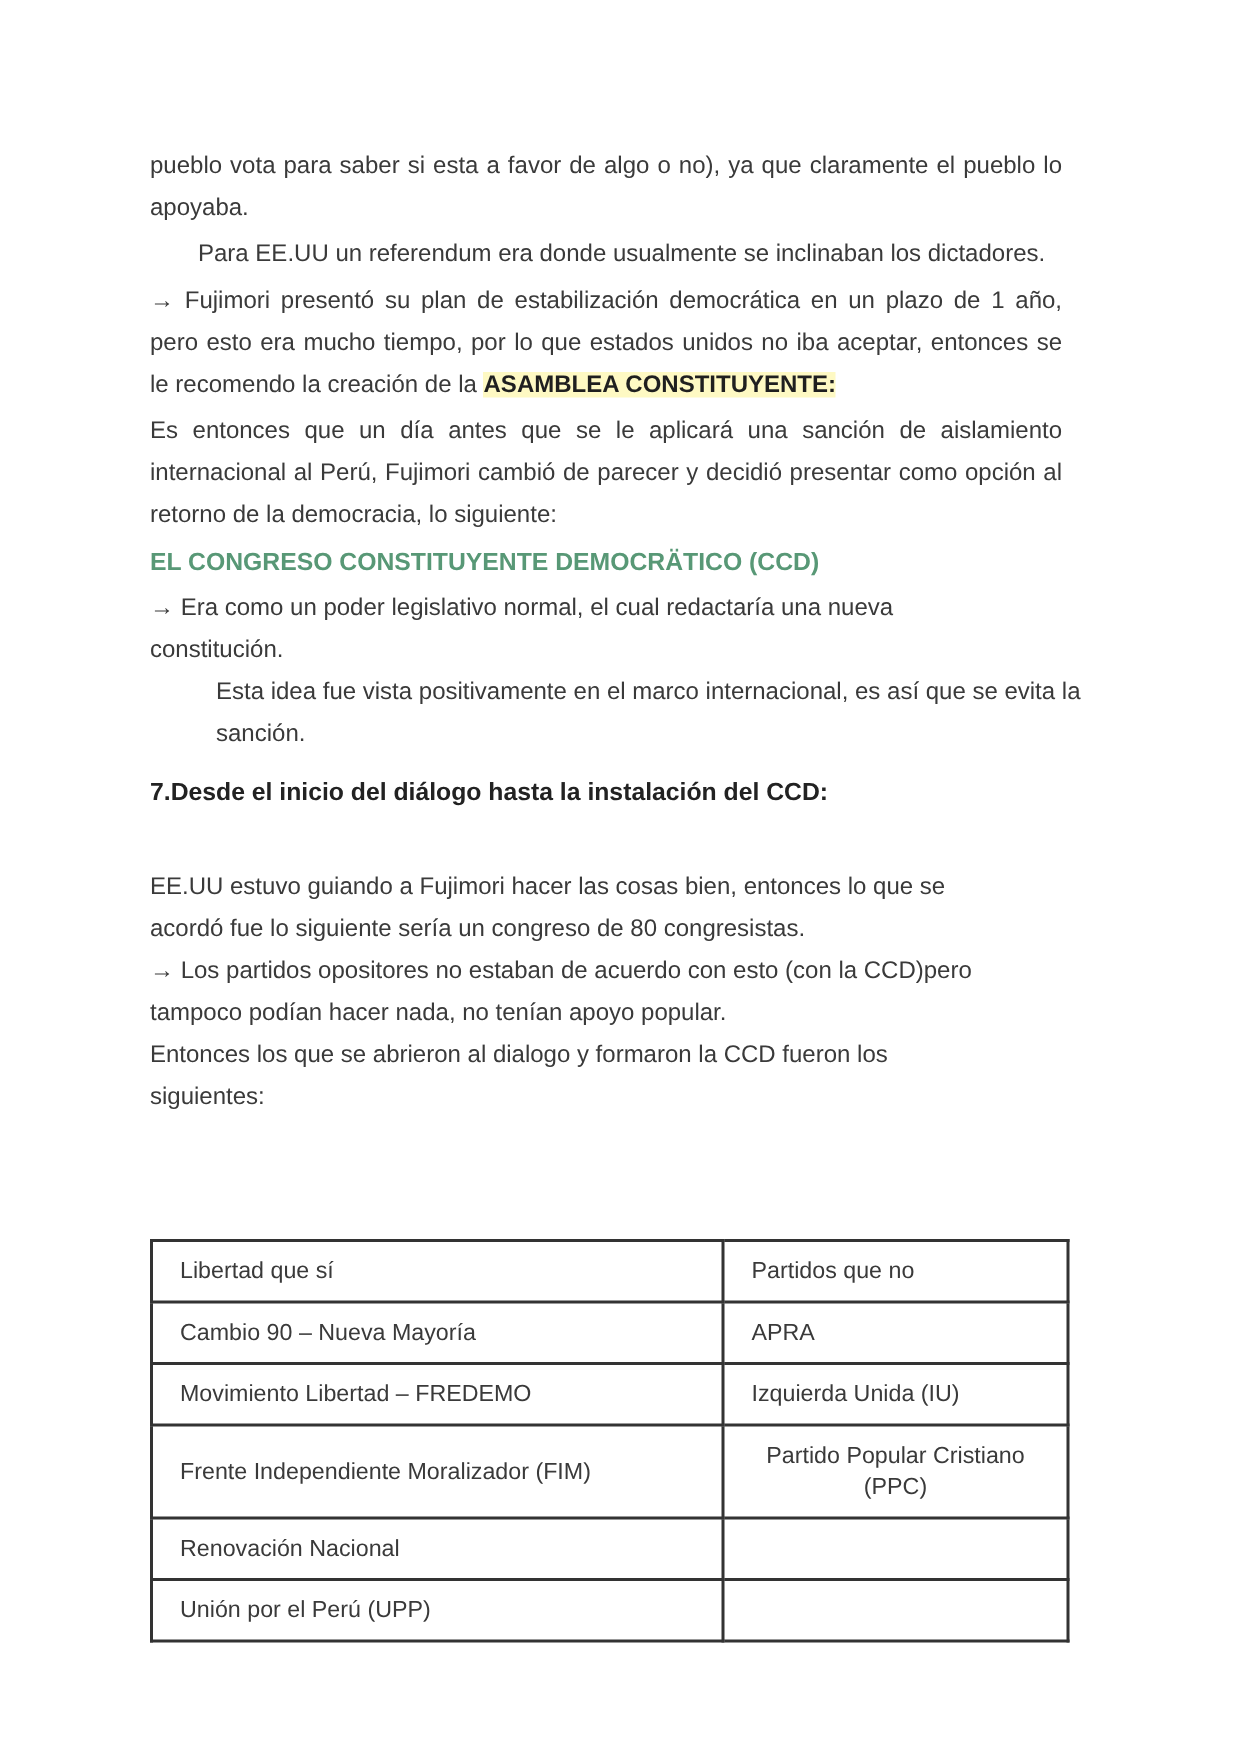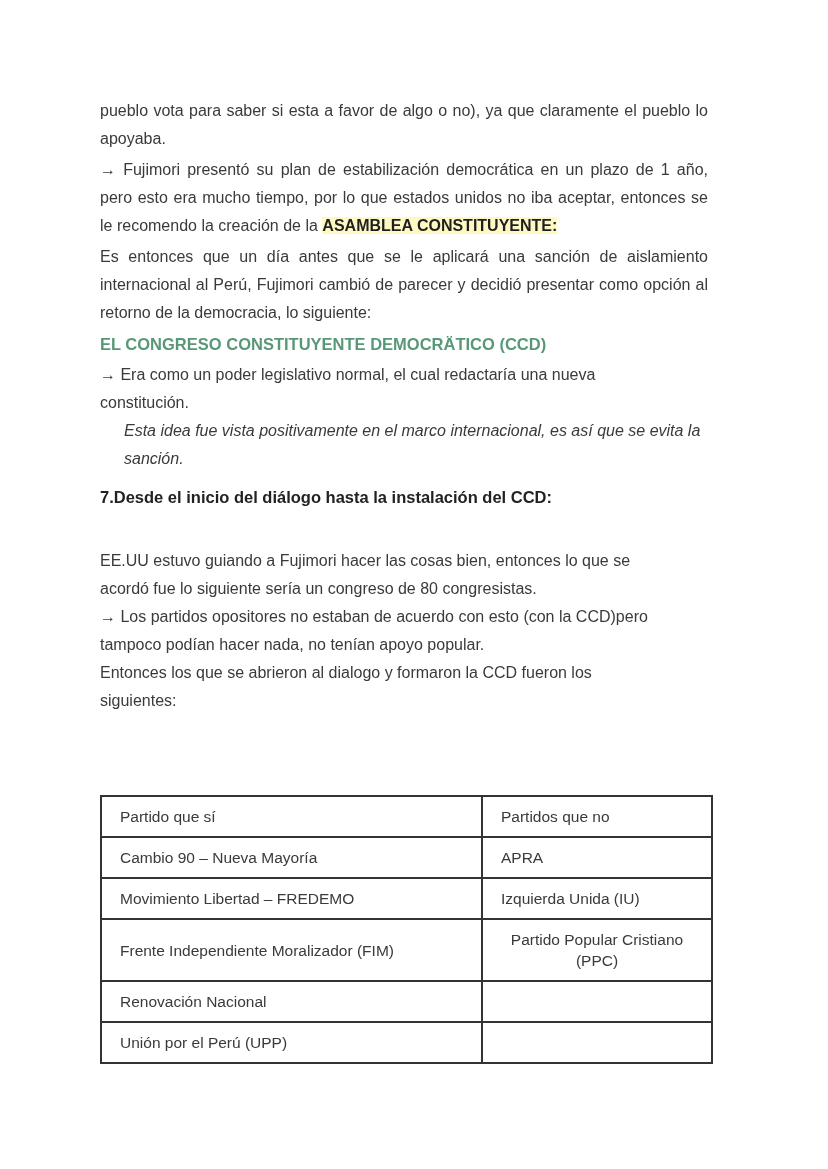--- a/index.html
+++ b/index.html
@@ -24,21 +24,21 @@
     width: 608px;
   }
   p {
     margin: 0 0 3px 0;
     font-size: 16px;
     line-height: 28px;
     color: var(--text-color, #3a3a3a);
   }
   .justify { text-align: justify; }
   .indent  { text-indent: 32px; }
-  .quote   { margin-left: 24px; margin-right: -32px; font-style: italic; }
+  .quote   { margin-left: 44px; margin-right: -32px; }
   .narrow  { max-width: 560px; }
   .mb0     { margin-bottom: 0; }
   strong.hl {
     font-weight: bold;
     color: #1f1f1f;
     background: #fef9c3;
   }
   .h-green {
     margin: 0 0 3px 0;
     font-size: 16.5px;
@@ -79,20 +79,21 @@
   table.parties tr.tall th, table.parties tr.tall td { height: 52px; }
 </style>
 </head>
 <body>
 
 <div class="page">
   <div class="content">
 
     <p class="justify">pueblo vota para saber si esta a favor de algo o no), ya que claramente el pueblo lo apoyaba.</p>
 
+    <p class="indent">Para EE.UU un referendum era donde usualmente se inclinaban los dictadores.</p>
 
     <p class="justify"><span>→ Fujimori presentó su plan de estabilización democrática en un plazo de 1 año, pero esto era mucho tiempo, por lo que estados unidos no iba aceptar, entonces se le recomendo la creación de la </span><strong class="hl">ASAMBLEA CONSTITUYENTE:</strong></p>
 
     <p class="justify">Es entonces que un día antes que se le aplicará una sanción de aislamiento internacional al Perú, Fujimori cambió de parecer y decidió presentar como opción al retorno de la democracia, lo siguiente:</p>
 
     <h2 class="h-green">EL CONGRESO CONSTITUYENTE DEMOCRÄTICO (CCD)</h2>
 
     <p class="narrow mb0">→ Era como un poder legislativo normal, el cual redactaría una nueva constitución.</p>
 
     <p class="quote mb0">Esta idea fue vista positivamente en el marco internacional, es así que se evita la sanción.</p>
@@ -105,21 +106,21 @@
 
     <p class="narrow mb0">Entonces los que se abrieron al dialogo y formaron la CCD fueron los siguientes:</p>
 
     <table class="parties">
       <colgroup>
           <col class="c1">
           <col class="c2">
         </colgroup>
       <tbody>
           <tr>
-        <th>Partido que sí</th>
+        <th>Libertad que sí</th>
         <th>Partidos que no</th>
       </tr>
       <tr>
         <td>Cambio 90 – Nueva Mayoría</td>
         <td>APRA</td>
       </tr>
       <tr>
         <td>Movimiento Libertad – FREDEMO</td>
         <td>Izquierda Unida (IU)</td>
       </tr>

